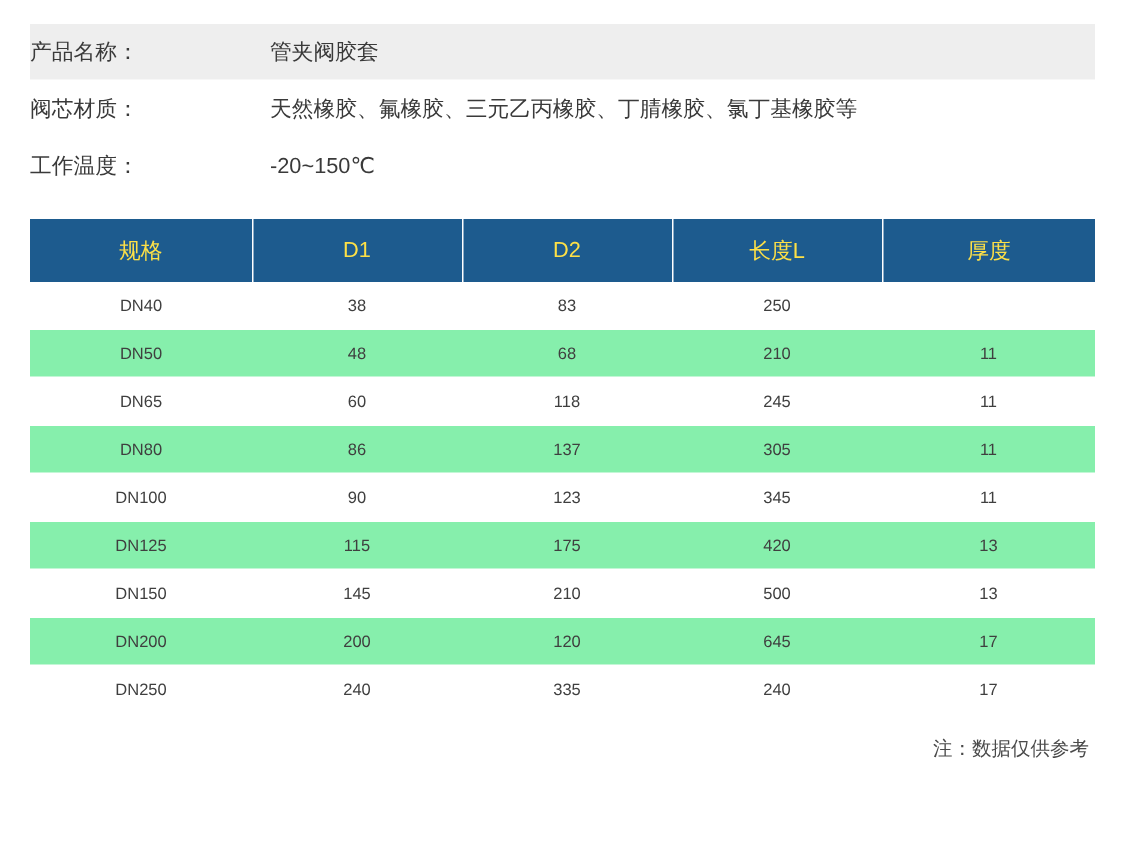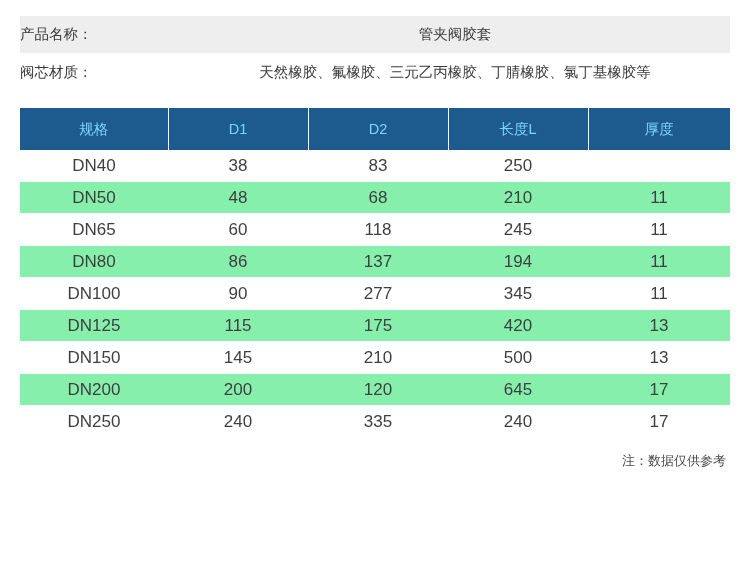--- a/index.html
+++ b/index.html
@@ -39,52 +39,52 @@
   table.spec tr.alt td {
     background: #eeeeee;
   }
   td.spec-label {
     width: 160px;
     padding-left: 14px;
     text-align: left;
     color: #3a3a3a;
   }
   td.spec-value {
-    text-align: center;
+    text-align: left;
     padding: 0 12px;
     color: #3a3a3a;
   }
   tr.row-sep td {
     border-bottom: 1px solid #ffffff;
   }
 
   
   .data-wrap {
     margin: 16px auto 0 auto;
     width: 710px;
   }
   table.data {
     width: 710px;
     border-collapse: collapse;
     table-layout: fixed;
   }
   table.data th {
     background: #1d5b8e;
-    color: #7dd3fc;
+    color: #fde047;
     font-size: 14.5px;
     font-weight: normal;
     height: 40px;
     text-align: center;
     vertical-align: middle;
     border-right: 1px solid #ffffff;
   }
   table.data th:last-child { border-right: none; }
   table.data td {
     height: 29px;
-    font-size: 17px;
+    font-size: 11px;
     color: #3f3f3f;
     text-align: center;
     vertical-align: middle;
     border-bottom: 1px solid #ffffff;
   }
   table.data tbody tr.odd td {
     background: #ffffff;
   }
   table.data tbody tr.even td {
     background: #86efac;
@@ -112,20 +112,24 @@
 
   <table class="spec">
     <tbody>
       <tr class="alt row-sep">
         <td class="spec-label">产品名称：</td>
         <td class="spec-value">管夹阀胶套</td>
       </tr>
       <tr class="row-sep">
         <td class="spec-label">阀芯材质：</td>
         <td class="spec-value">天然橡胶、氟橡胶、三元乙丙橡胶、丁腈橡胶、氯丁基橡胶等</td>
+      </tr>
+      <tr class="row-sep">
+        <td class="spec-label">工作温度：</td>
+        <td class="spec-value">-20~150℃</td>
       </tr>
     </tbody>
   </table>
 
   <div class="data-wrap">
     <table class="data">
       <colgroup>
         <col class="c0">
           <col class="c1">
           <col class="c2">
@@ -160,27 +164,27 @@
           <td>DN65</td>
           <td>60</td>
           <td>118</td>
           <td>245</td>
           <td>11</td>
         </tr>
         <tr class="even">
           <td>DN80</td>
           <td>86</td>
           <td>137</td>
-          <td>194</td>
+          <td>305</td>
           <td>11</td>
         </tr>
         <tr class="odd">
           <td>DN100</td>
           <td>90</td>
-          <td>277</td>
+          <td>123</td>
           <td>345</td>
           <td>11</td>
         </tr>
         <tr class="even">
           <td>DN125</td>
           <td>115</td>
           <td>175</td>
           <td>420</td>
           <td>13</td>
         </tr>

